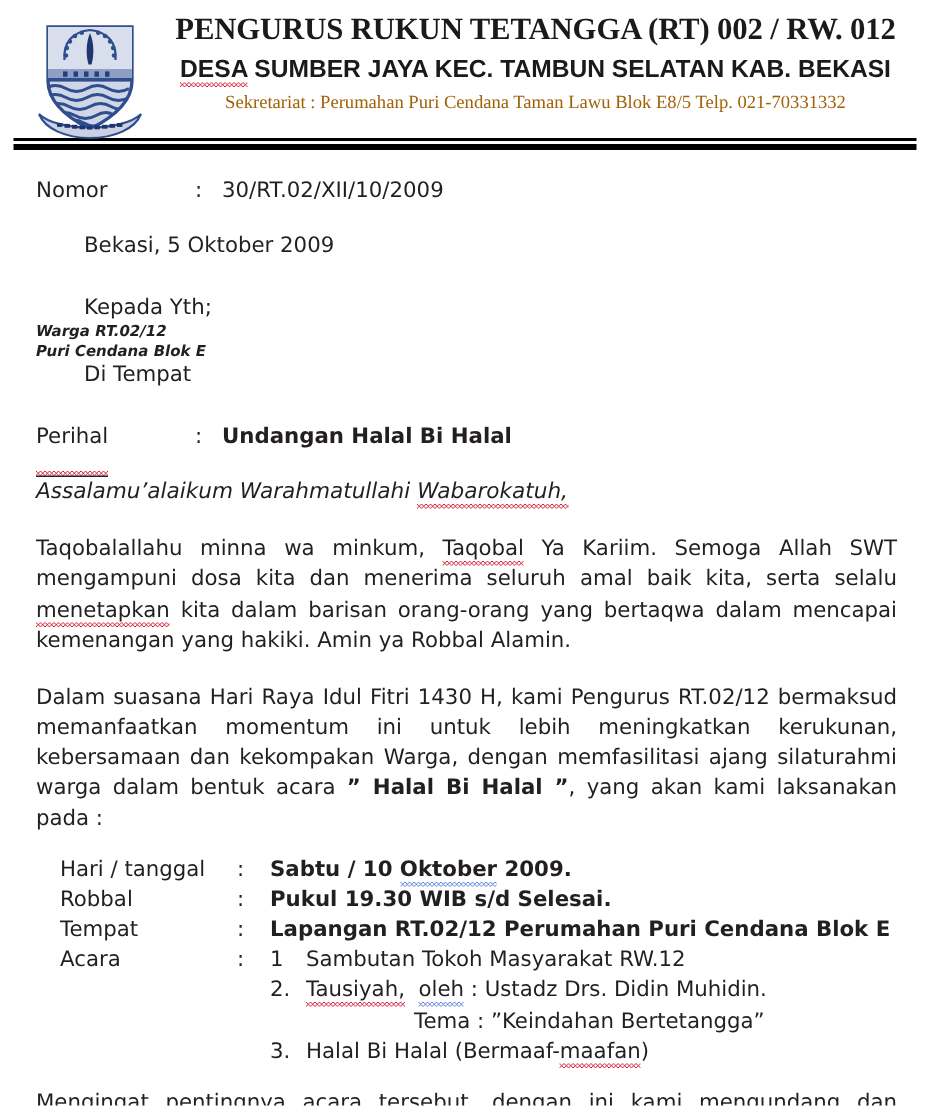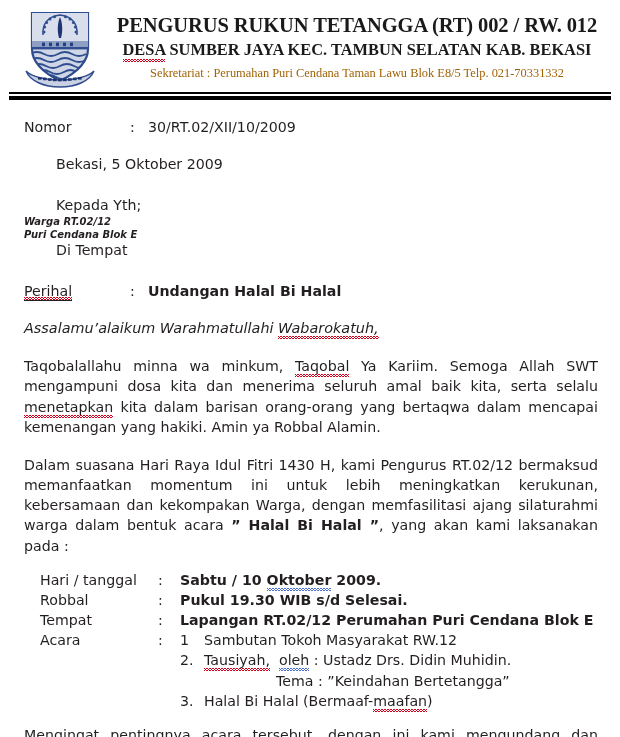--- a/index.html
+++ b/index.html
@@ -17,21 +17,21 @@
   .page {
     position: relative;
     width: 620px;
     height: 737px;
     background: #fff;
   }
 
   
   .letterhead {
     display: flex;
-    align-items: center;
+    align-items: flex-start;
     padding: 8px 10px 0 12px;
     height: 88px;
     box-sizing: border-box;
   }
   .logo-wrap {
     width: 96px;
     flex: 0 0 96px;
     display: flex;
     align-items: flex-start;
     justify-content: center;
@@ -45,21 +45,21 @@
   .org-line1 {
     font-family: "Liberation Serif", serif;
     font-weight: bold;
     font-size: 20.5px;
     letter-spacing: -0.1px;
     line-height: 1.25;
     color: #1a1a1a;
     white-space: nowrap;
   }
   .org-line2 {
-    font-family: Liberation Serif, serif;
+    font-family: Liberation Sans, sans-serif;
     font-weight: bold;
     font-size: 16.4px;
     line-height: 1.5;
     color: #1a1a1a;
     white-space: nowrap;
   }
   .org-line3 {
     font-family: "Liberation Serif", serif;
     font-size: 12.4px;
     line-height: 1.55;
@@ -79,21 +79,21 @@
   }
   .sq-blue {
     background-image:
       linear-gradient(45deg, transparent 45%, #4a6fd4 45%, #4a6fd4 55%, transparent 55%),
       linear-gradient(-45deg, transparent 45%, #4a6fd4 45%, #4a6fd4 55%, transparent 55%);
     background-size: 3px 3px;
     background-repeat: repeat-x;
     background-position: left bottom;
     padding-bottom: 3px;
   }
-  .u-solid { border-bottom: 1.2px solid #231f20; padding-bottom: 1px; }
+  .u-solid { border-bottom: 1.2px solid #231f20; padding-bottom: 18px; }
 
   .rule-group { margin: 4px 9px 0 9px; }
   .rule-thin { height: 1.5px; background: #000; }
   .rule-gap  { height: 2px;   background: #fff; }
   .rule-thick{ height: 4px;   background: #000; }
 
   
   .body {
     padding: 0 22px 0 24px;
     box-sizing: border-box;

